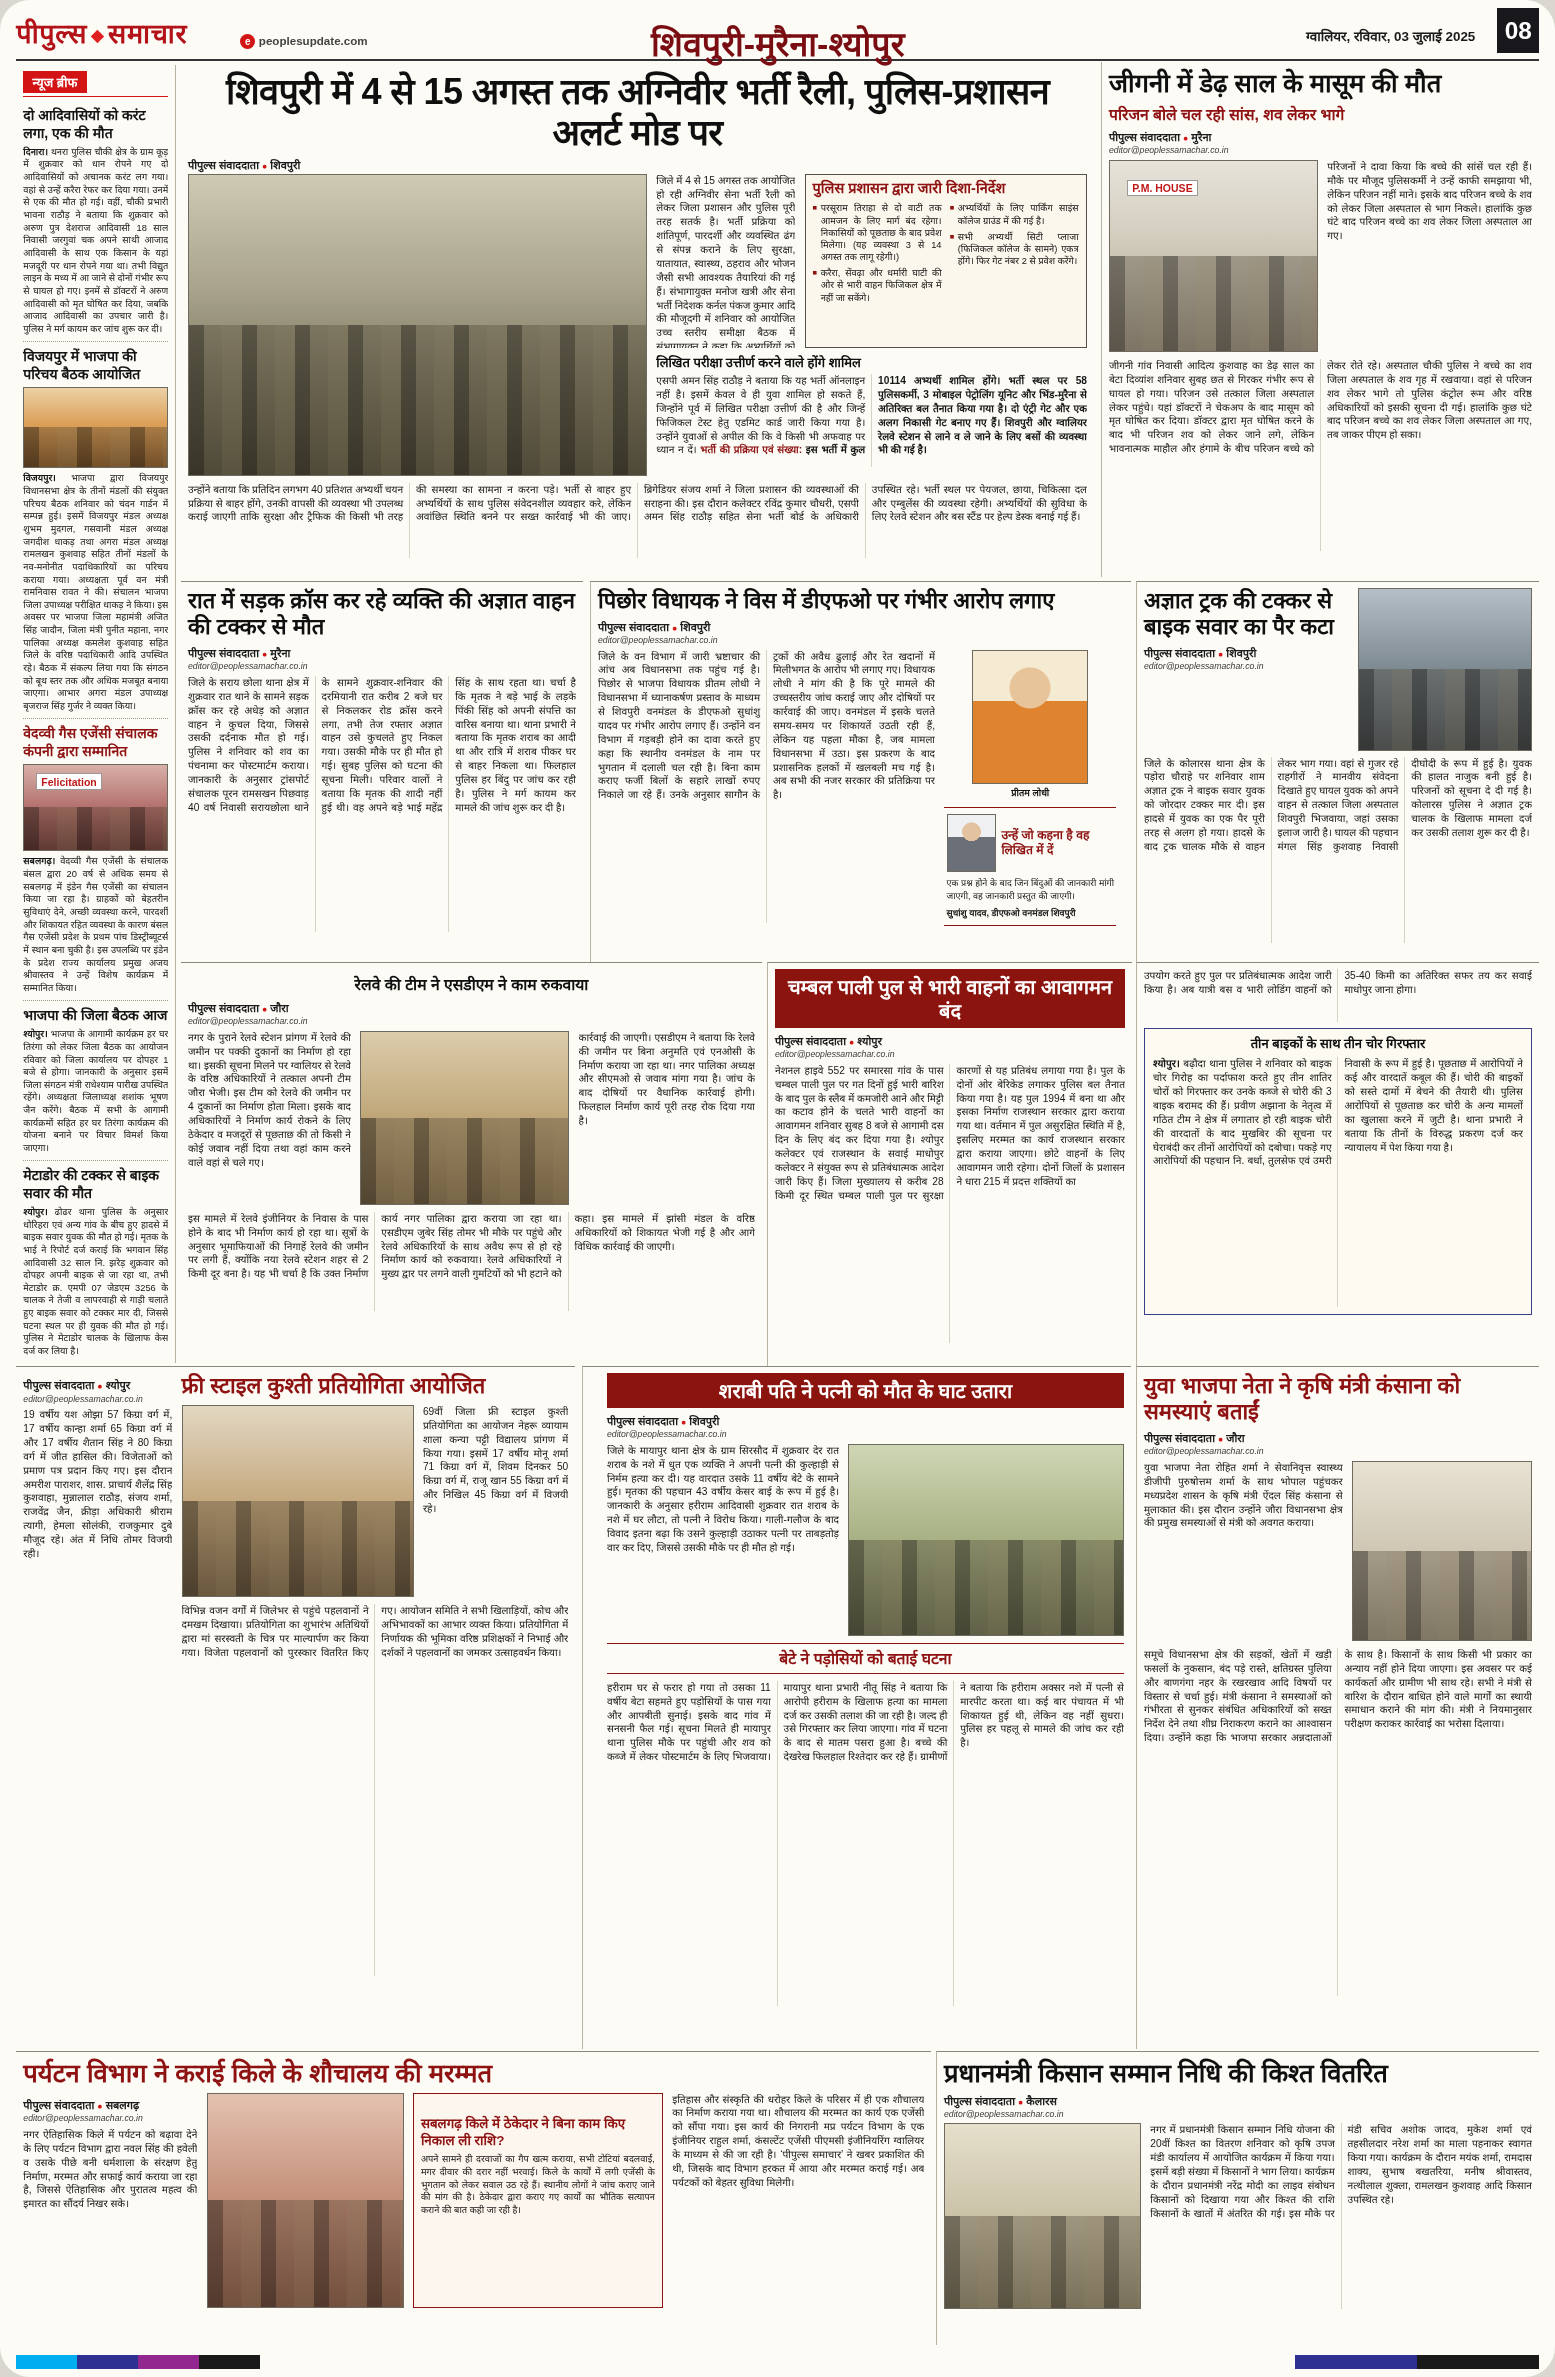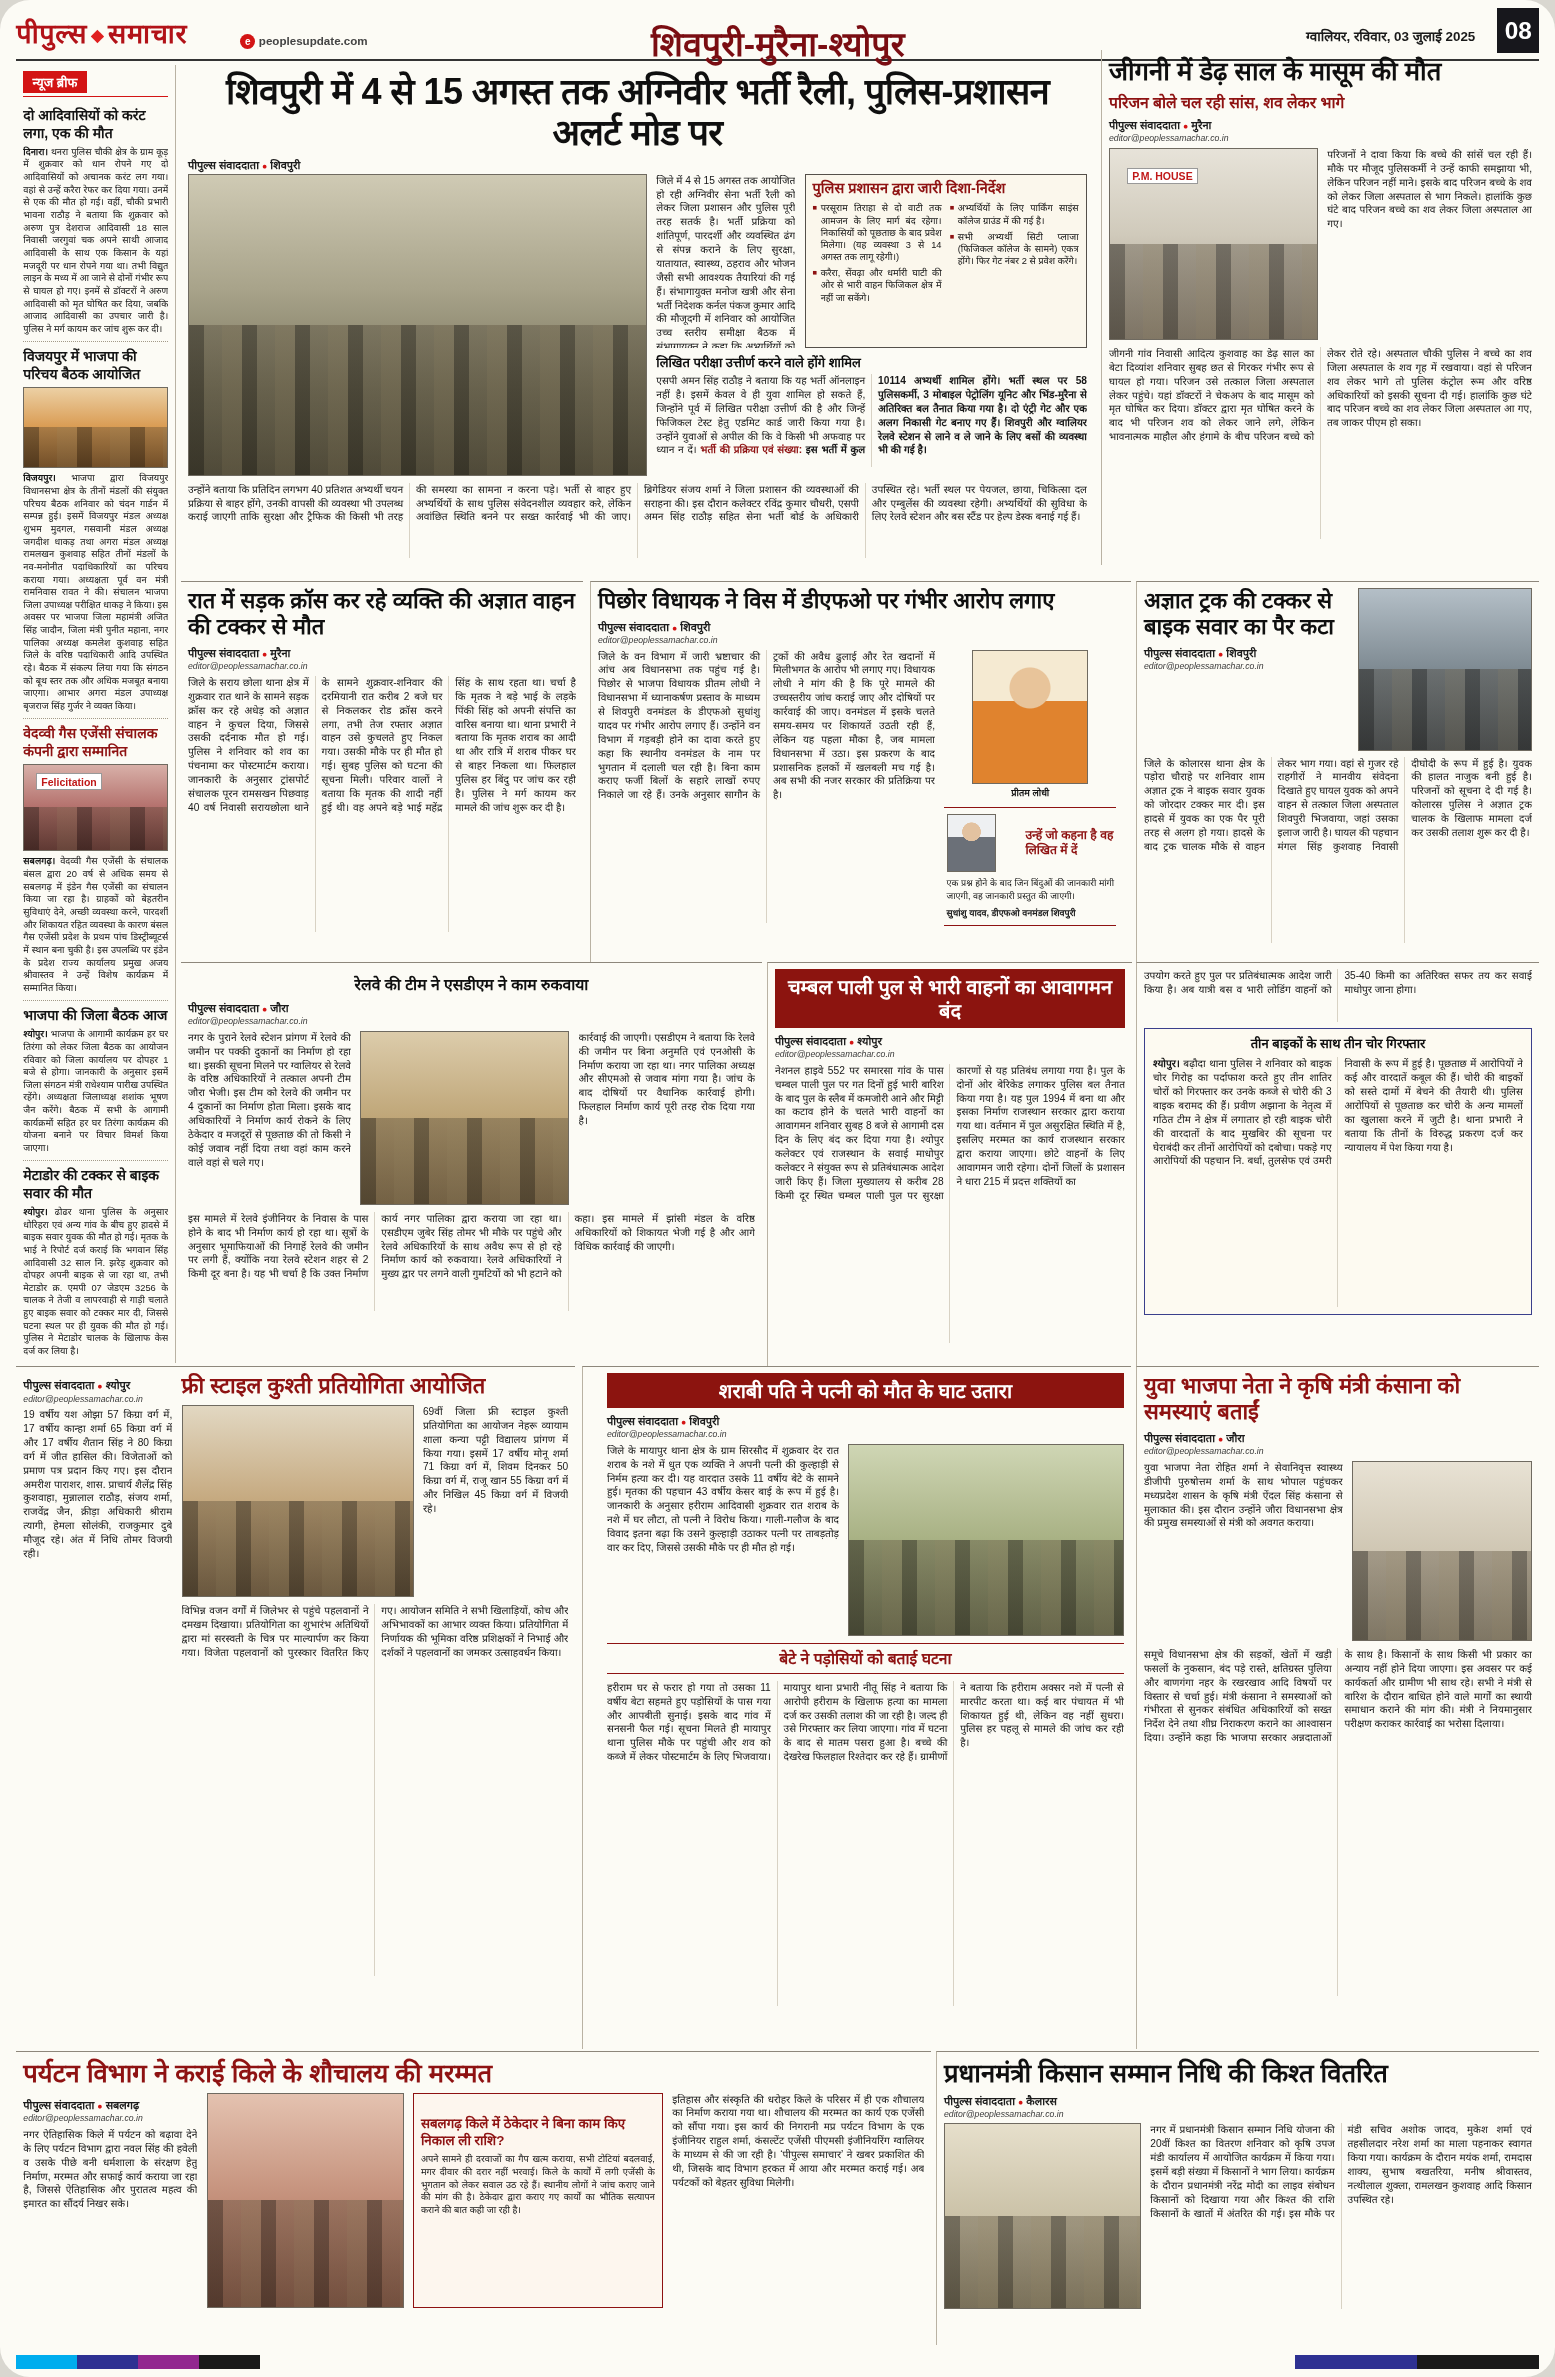--- a/index.html
+++ b/index.html
@@ -61,21 +61,21 @@
 
   
   .dirbox{border:0.9px solid #55504a;padding:5.8px 7px;background:#fbf7ec;overflow:hidden;}
   .dirbox h3{font-size:14.5px;color:#8e1212;margin-bottom:4.6px;line-height:1.2;font-weight:800;}
   .bullet{font-size:9.3px;line-height:1.3;text-align:justify;margin-bottom:4.6px;display:flex;gap:3.5px;}
   .bullet .bq{color:#8e1212;flex:none;font-size:7.5px;line-height:1.7;}
 
   
   .qbox{border-top:1.7px solid #8e1212;border-bottom:1.7px solid #8e1212;padding:5.8px 2.3px;margin-top:8.1px;}
   .qrow{display:flex;gap:5.8px;align-items:center;}
-  .qtext{font-size:12.2px;font-weight:bold;color:#8e1212;line-height:1.25;margin-left:24px;}
+  .qtext{font-size:12.2px;font-weight:bold;color:#8e1212;line-height:1.25;}
   .qbody{font-size:9px;margin-top:4.6px;text-align:justify;}
   .qattr{font-size:9px;font-weight:bold;margin-top:3.5px;color:#222;}
 
   
   .inset{border:0.9px solid #8e1212;padding:21px 7px;background:#fdf6ee;overflow:hidden;flex:none;}
   .inset h3{font-size:13.4px;color:#8e1212;line-height:1.28;margin-bottom:4.6px;font-weight:800;}
   .teenbox{border:1.2px solid #3a3f8c;padding:7px 8.1px;margin-top:5.8px;background:#fdfaf1;overflow:hidden;}
 
   
   .rail{border-right:0.6px solid #b9b2a3;}
@@ -184,21 +184,21 @@
         <div class="body c2" style="height:93px;">
           <span>एसपी अमन सिंह राठौड़ ने बताया कि यह भर्ती ऑनलाइन नहीं है। इसमें केवल वे ही युवा शामिल हो सकते हैं, जिन्होंने पूर्व में लिखित परीक्षा उत्तीर्ण की है और जिन्हें फिजिकल टेस्ट हेतु एडमिट कार्ड जारी किया गया है। उन्होंने युवाओं से अपील की कि वे किसी भी अफवाह पर ध्यान न दें।</span>
           <span class="lead maroon">भर्ती की प्रक्रिया एवं संख्या:</span>
           <span class="lead">इस भर्ती में कुल 10114 अभ्यर्थी शामिल होंगे। भर्ती स्थल पर 58 पुलिसकर्मी, 3 मोबाइल पेट्रोलिंग यूनिट और भिंड-मुरैना से अतिरिक्त बल तैनात किया गया है। दो एंट्री गेट और एक अलग निकासी गेट बनाए गए हैं। शिवपुरी और ग्वालियर रेलवे स्टेशन से लाने व ले जाने के लिए बसों की व्यवस्था भी की गई है।</span>
         </div>
       </div>
     </div>
     <div class="body c4" style="margin-top:7px;height:75px;">उन्होंने बताया कि प्रतिदिन लगभग 40 प्रतिशत अभ्यर्थी चयन प्रक्रिया से बाहर होंगे, उनकी वापसी की व्यवस्था भी उपलब्ध कराई जाएगी ताकि सुरक्षा और ट्रैफिक की किसी भी तरह की समस्या का सामना न करना पड़े। भर्ती से बाहर हुए अभ्यर्थियों के साथ पुलिस संवेदनशील व्यवहार करे, लेकिन अवांछित स्थिति बनने पर सख्त कार्रवाई भी की जाए। ब्रिगेडियर संजय शर्मा ने जिला प्रशासन की व्यवस्थाओं की सराहना की। इस दौरान कलेक्टर रविंद्र कुमार चौधरी, एसपी अमन सिंह राठौड़ सहित सेना भर्ती बोर्ड के अधिकारी उपस्थित रहे। भर्ती स्थल पर पेयजल, छाया, चिकित्सा दल और एम्बुलेंस की व्यवस्था रहेगी। अभ्यर्थियों की सुविधा के लिए रेलवे स्टेशन और बस स्टैंड पर हेल्प डेस्क बनाई गई हैं।</div>
   </section>
 
-  <section class="art rl" style="left:1101px;top:50px;width:438px;height:515px;">
+  <section class="art rl" style="left:1101px;top:62px;width:438px;height:515px;">
     <h2 class="hl-xl">जीगनी में डेढ़ साल के मासूम की मौत</h2>
     <div class="subhead">परिजन बोले चल रही सांस, शव लेकर भागे</div>
     <div class="byline">
       <span>पीपुल्स संवाददाता</span>
       <span class="dot">●</span>
       <span>मुरैना</span>
     </div>
     <div class="email">editor@peoplessamachar.co.in</div>
     <div class="row">
       <div class="ph ph-hospital" style="width:209px;height:192px;">

